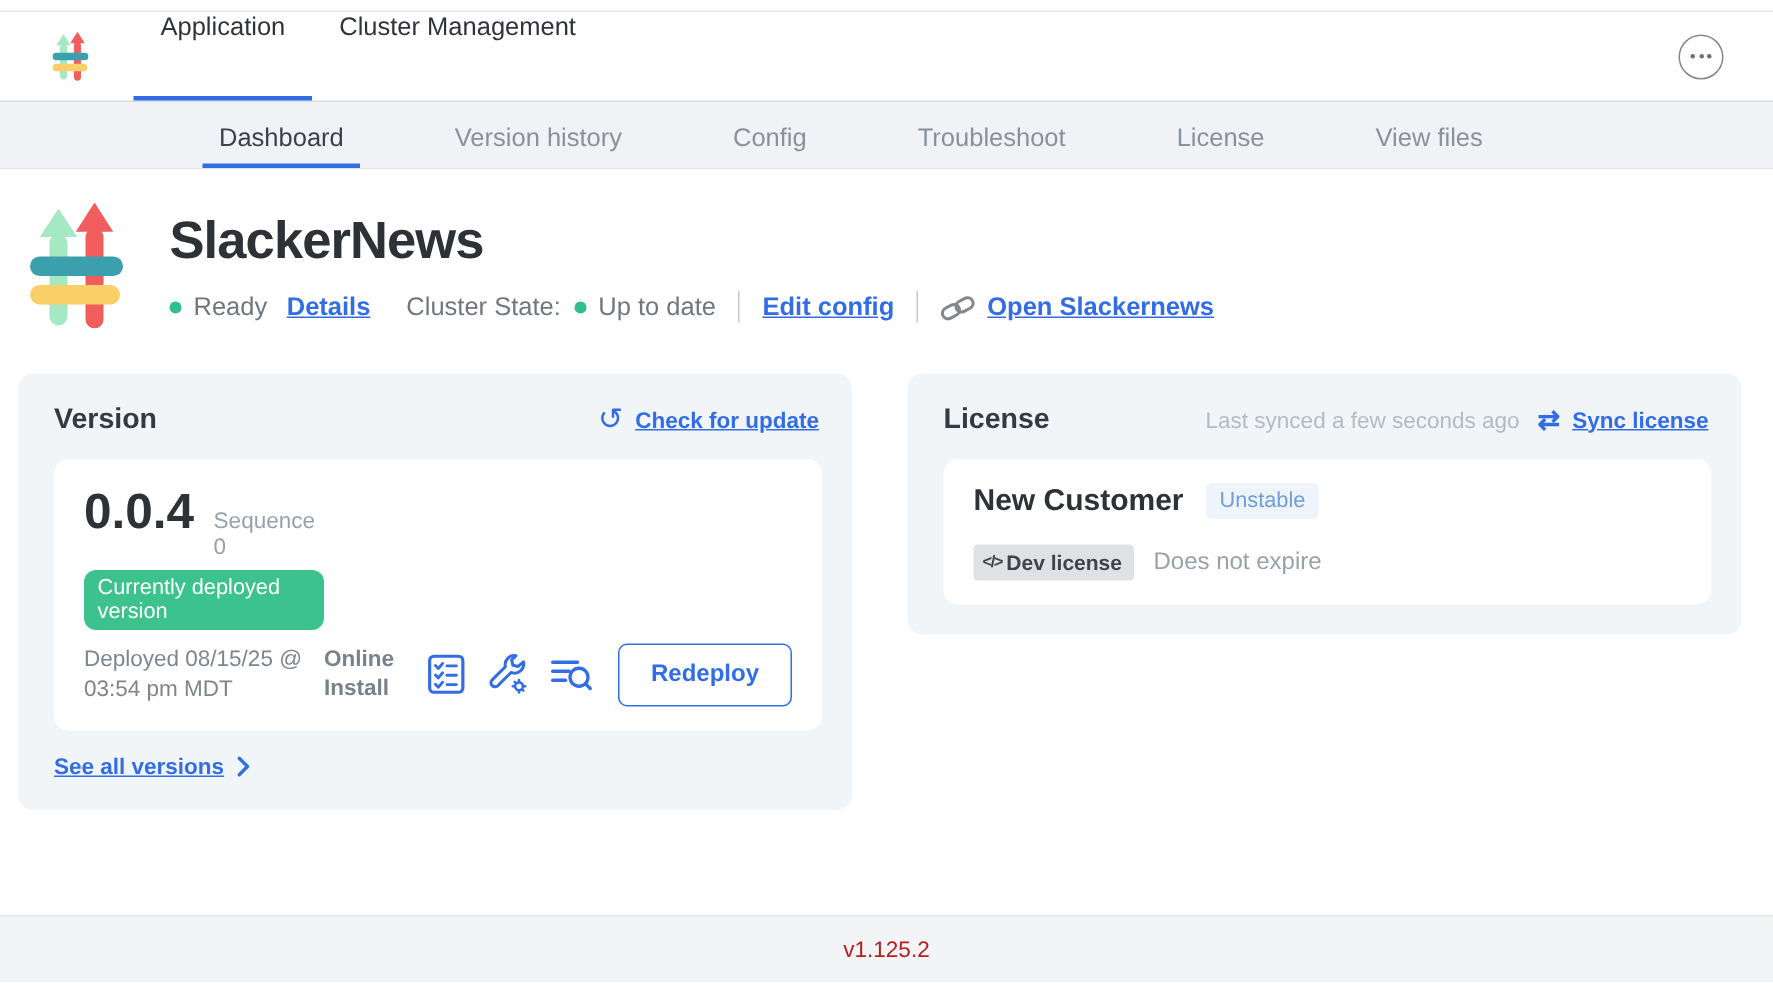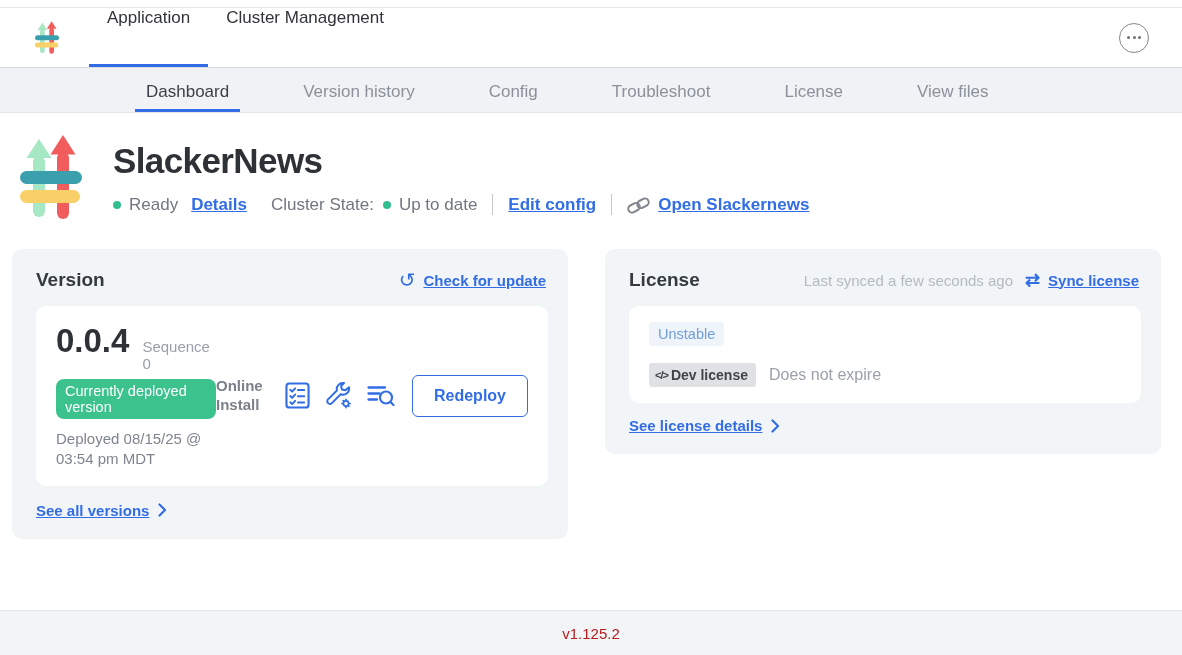--- a/index.html
+++ b/index.html
@@ -45,21 +45,21 @@
   
   .cards { display:flex; align-items:flex-start; gap:37px; margin:30px 0 0 12px; }
   .card { width:556px; background:#f2f5f7; border-radius:10px; padding:20px 20px 20px 24px; }
   .card-header { display:flex; align-items:center; margin-bottom:15px; padding-right:2px; }
   .card-title { font-size:19px; font-weight:700; color:#353a40; }
   .card-header-right { margin-left:auto; display:flex; align-items:center; gap:8px; font-size:15px; }
   .glyph-icon { color:#326de6; font-size:20px; line-height:1; }
   .inner-card { background:#fff; border-radius:10px; padding:16px 20px; }
 
   
-  .version-inner { display:flex; align-items:center; }
+  .version-inner { display:flex; align-items:flex-end; }
   .v-number-row { display:flex; align-items:baseline; gap:13px; }
   .v-number { font-size:33px; font-weight:700; color:#2e3135; }
   .v-seq { font-size:15px; color:#9aa0a8; }
   .deployed-pill { display:inline-block; margin-top:7px; background:#3bc28d; color:#fff; font-size:14.5px; padding:4px 9px; border-radius:8px; }
   .deployed-at { margin-top:10px; font-size:15px; color:#7f858e; max-width:222px; line-height:1.35; }
   .v-right { margin-left:auto; display:flex; align-items:center; gap:15px; }
   .install-type { width:54px; font-size:15px; font-weight:600; color:#7b818a; line-height:1.25; }
   .v-icon { display:flex; cursor:pointer; }
   .redeploy-btn { border:1px solid #326de6; background:#fff; color:#326de6; font-family:inherit; font-weight:700; font-size:16px; padding:11px 21px; border-radius:6px; cursor:pointer; margin-left:2px; white-space:nowrap; }
   .card-footer-link { margin-top:16px; display:flex; align-items:center; gap:9px; font-size:15px; }
@@ -246,38 +246,31 @@
         <div class="card-header">
           <span class="card-title">License</span>
           <span class="card-header-right">
             <span class="last-synced">Last synced a few seconds ago</span>
             <span class="glyph-icon sync-glyph">⇄</span>
             <span class="link">Sync license</span>
           </span>
         </div>
         <div class="inner-card">
           <div class="cust-row">
+            <span class="customer-name">New Customer</span>
             <span class="channel-badge">Unstable</span>
           </div>
           <div class="lic-row">
             <span class="dev-badge">
               <span class="code-glyph">&lt;/&gt;</span>
               <span>Dev license</span>
             </span>
             <span class="expiry">Does not expire</span>
           </div>
         </div>
-        <div class="card-footer-link" style="margin-top:14px;">
-          <span class="link">See license details</span>
-          <span style="display:flex;">
-            <svg width="9" height="14" viewBox="0 0 9 14">
-                <polyline points="1.5,1.5 7,7 1.5,12.5" fill="none" stroke="#326de6" stroke-width="2.2" stroke-linecap="round" stroke-linejoin="round"></polyline>
-              </svg>
-          </span>
-        </div>
       </section>
 
     </div>
   </main>
 
   <footer>
     <span>v1.125.2</span>
   </footer>
 
 </div>

